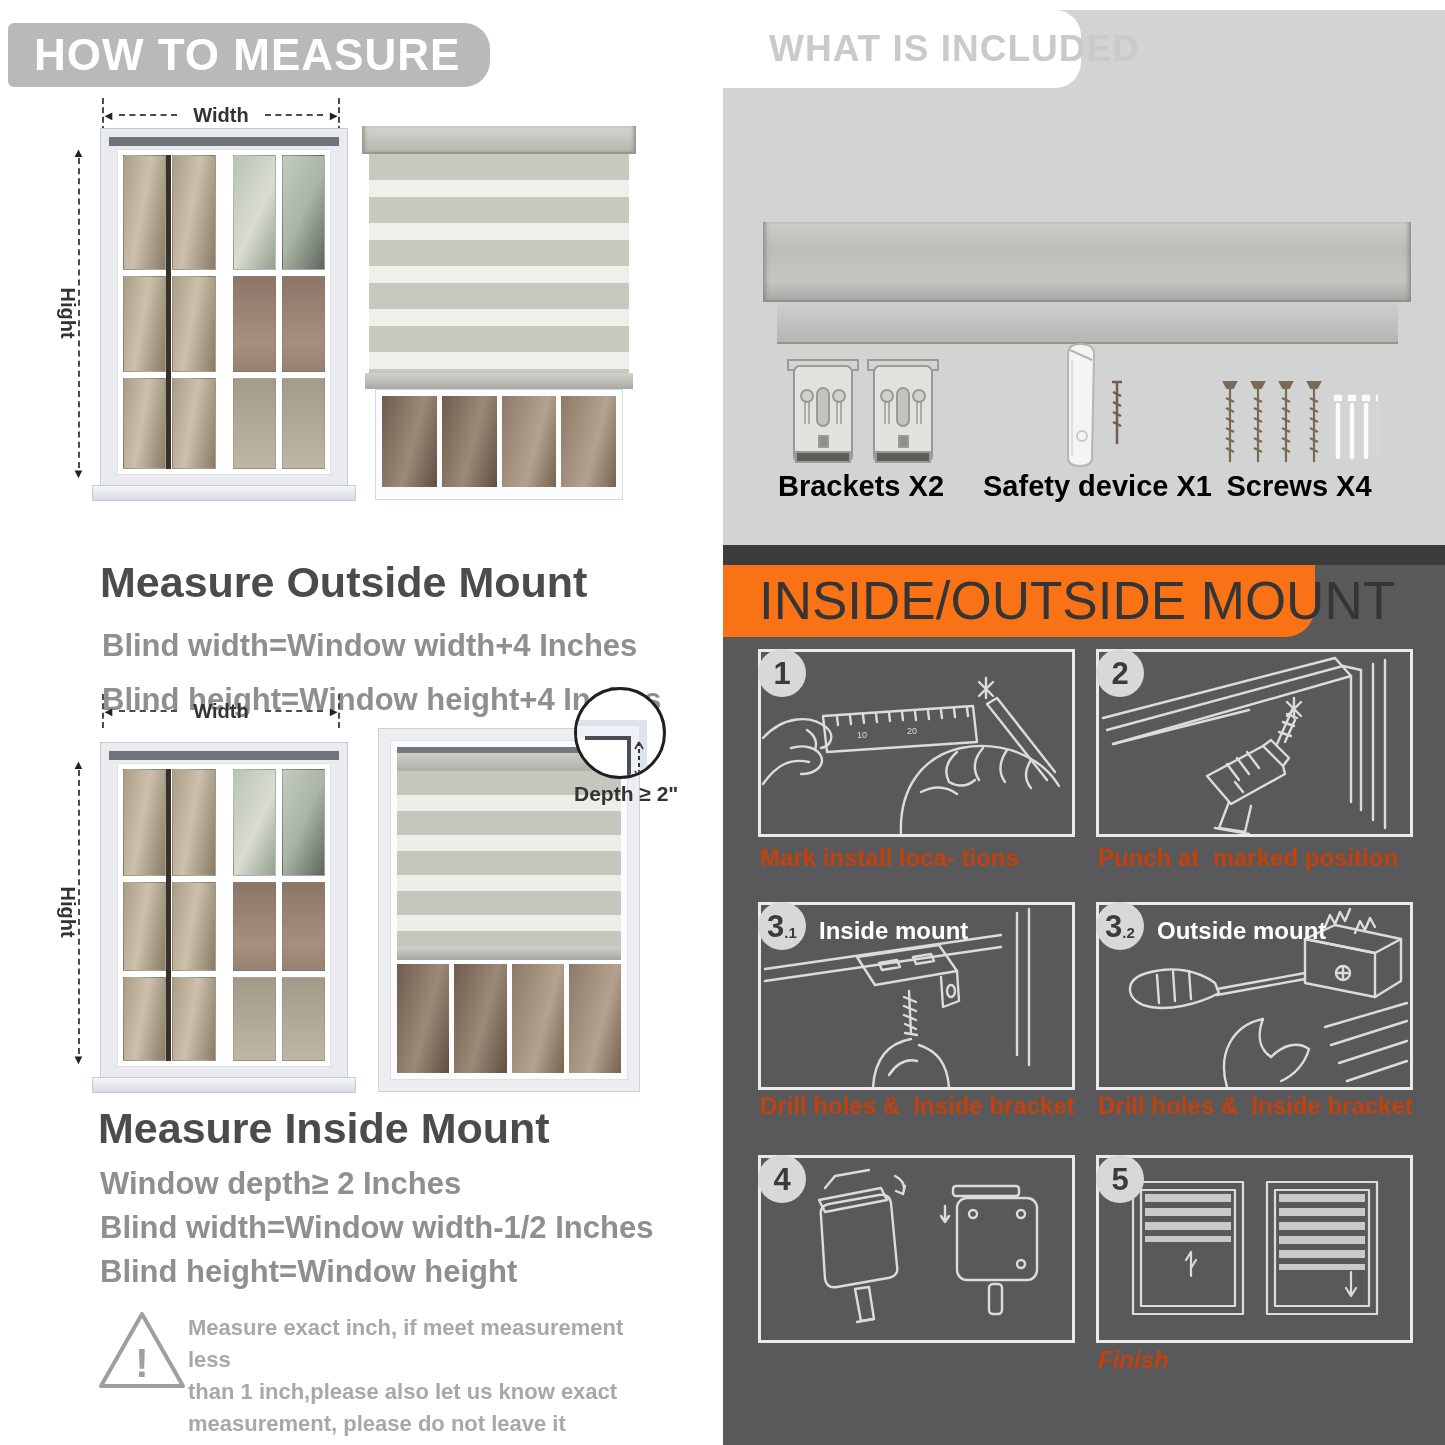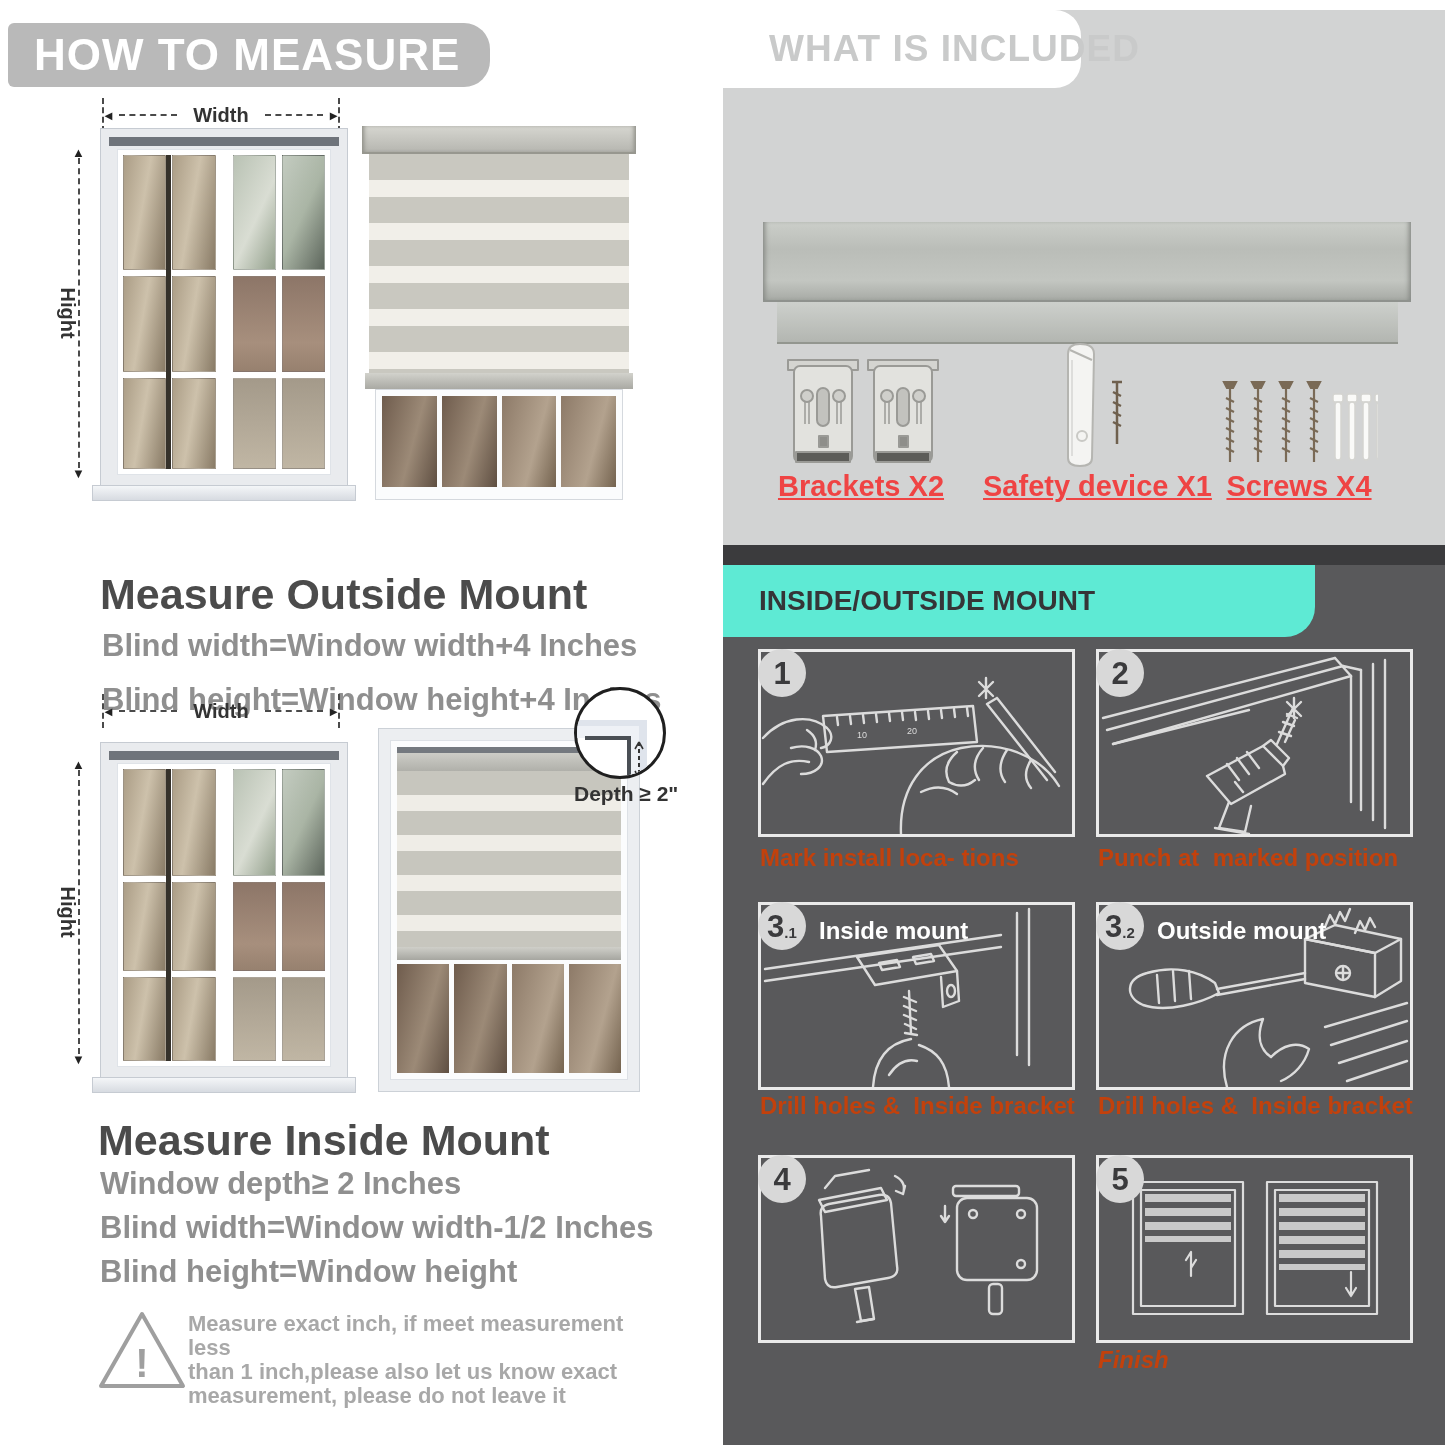--- a/index.html
+++ b/index.html
@@ -5,23 +5,23 @@
   html,body{margin:0;padding:0;background:#ffffff;}
   #page{position:relative;width:1445px;height:1445px;background:#ffffff;overflow:hidden;
         font-family:"Liberation Sans",sans-serif;}
   #page *{box-sizing:border-box;}
   .abs{position:absolute;}
 
   
   .how-title{left:8px;top:23px;width:482px;height:64px;background:#b9b9b9;
     border-radius:6px 26px 26px 6px;color:#fff;font-size:44px;font-weight:bold;
     line-height:64px;padding-left:26px;letter-spacing:1px;white-space:nowrap;}
-  .h-dark{font-size:43px;font-weight:bold;color:#4b4b4b;white-space:nowrap;margin-top:12px;}
+  .h-dark{font-size:43px;font-weight:bold;color:#4b4b4b;white-space:nowrap;}
   .sub-gray{font-size:31px;font-weight:bold;color:#8f8f8f;white-space:nowrap;}
-  .warn-text{font-size:22px;font-weight:bold;color:#a8a8a8;line-height:24px;white-space:pre-line;}
+  .warn-text{font-size:22px;font-weight:bold;color:#a8a8a8;line-height:32px;white-space:pre-line;}
   .depth-label{font-size:21px;font-weight:bold;color:#333;white-space:nowrap;}
 
   
   .dim-w{height:22px;display:flex;align-items:center;color:#333;}
   .dim-w .dash{flex:1;border-top:2px dashed #4a4a4a;margin:0 4px;height:0;}
   .dim-w .ah{font-size:13px;color:#222;line-height:1;}
   .dim-w .lbl{font-size:20px;font-weight:bold;margin:0 12px;}
   .dim-w .tick{position:absolute;width:0;height:34px;border-left:2px dashed #4a4a4a;top:-6px;}
   .dim-w .tick.l{left:0;} .dim-w .tick.r{right:0;}
   .dim-h .vline{position:absolute;left:12px;top:12px;bottom:12px;border-left:2px dashed #4a4a4a;}
@@ -81,26 +81,26 @@
   .included-box{left:723px;top:10px;width:358px;height:78px;background:#fff;
     border-radius:0 26px 26px 0;color:#c9caca;font-size:37px;font-weight:bold;
     line-height:78px;padding-left:46px;letter-spacing:1px;white-space:nowrap;}
   .blind-bar-label{left:723px;top:148px;width:722px;text-align:center;
     font-size:31px;font-weight:bold;color:#7a7a7a;}
   .bar-main{left:763px;top:222px;width:648px;height:80px;
     background:linear-gradient(180deg,#cbcec9 0%,#babdb8 35%,#c3c6c1 75%,#a8aba6 100%);
     border-bottom:2px solid #8f928e;box-shadow:inset 5px 0 5px -3px #848783, inset -5px 0 5px -3px #848783;}
   .bar-sub{left:777px;top:302px;width:621px;height:42px;
     background:linear-gradient(180deg,#cdd0cc,#b3b6b1);border-bottom:2px solid #93968f;}
-  .item-label{position:absolute;top:470px;text-align:center;font-size:29px;font-weight:bold;color:#ef4444;white-space:nowrap;text-decoration:underline;}
+  .item-label{position:absolute;top:470px;text-align:center;font-size:29px;font-weight:bold;color:#000000;white-space:nowrap;}
 
   .dark-sec{left:723px;top:545px;width:722px;height:900px;background:#59595b;}
   .dark-strip{left:723px;top:545px;width:722px;height:20px;background:#3b3b3d;}
-  .mount-box{left:723px;top:565px;width:592px;height:72px;background:#5eead4;
-    border-radius:0 0 30px 0;color:#353537;font-size:28px;font-weight:bold;
+  .mount-box{left:723px;top:565px;width:592px;height:72px;background:#f97316;
+    border-radius:0 0 30px 0;color:#353537;font-size:53px;font-weight:normal;
     line-height:72px;padding-left:36px;white-space:nowrap;}
 
   .panel{position:absolute;width:317px;height:188px;border:3px solid #eaeaea;background:#59595b;}
   .badge{position:absolute;left:-3px;top:-3px;width:48px;height:48px;border-radius:0 0 50% 0;
     background:#d8d8d8;color:#3b3b3d;display:flex;align-items:center;justify-content:center;
     border-bottom-left-radius:50%;border-top-right-radius:0;}
   .badge{border-radius:50%;}
   .badge .num{font-size:31px;font-weight:bold;line-height:1;}
   .badge .sub{font-size:15px;font-weight:bold;align-self:flex-end;margin-bottom:9px;}
   .panel-label{position:absolute;left:58px;top:12px;color:#fff;font-size:24px;font-weight:bold;white-space:pre;}

